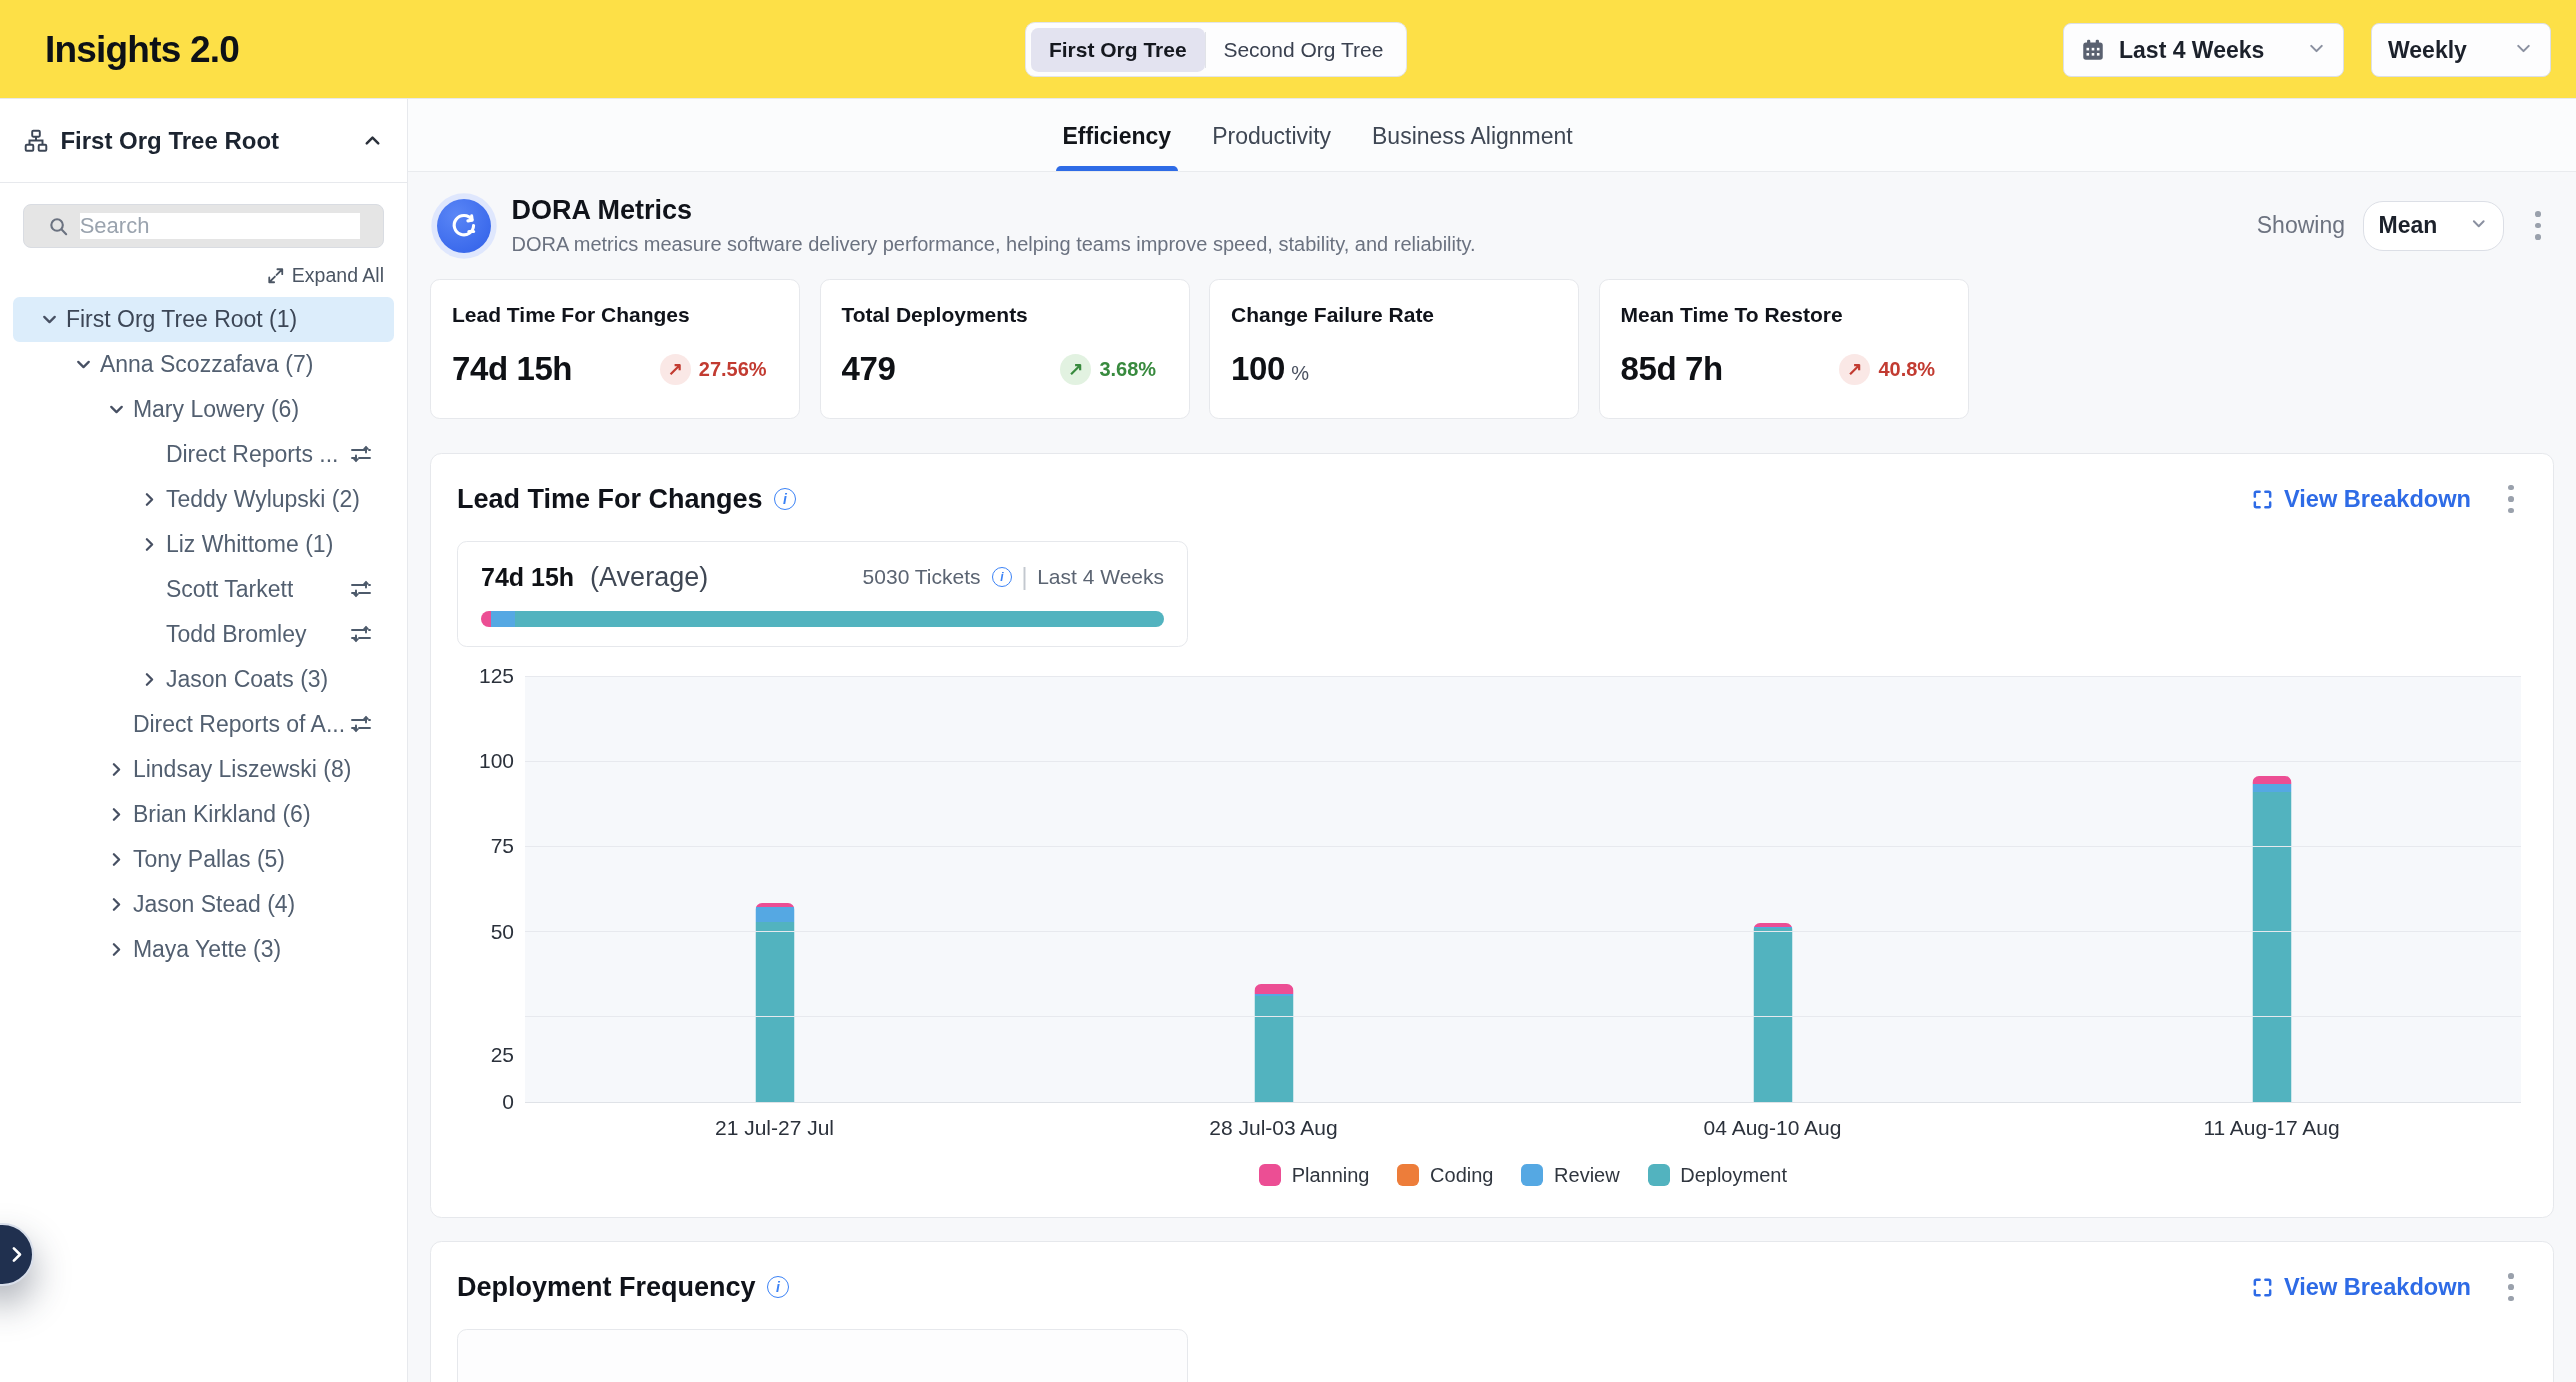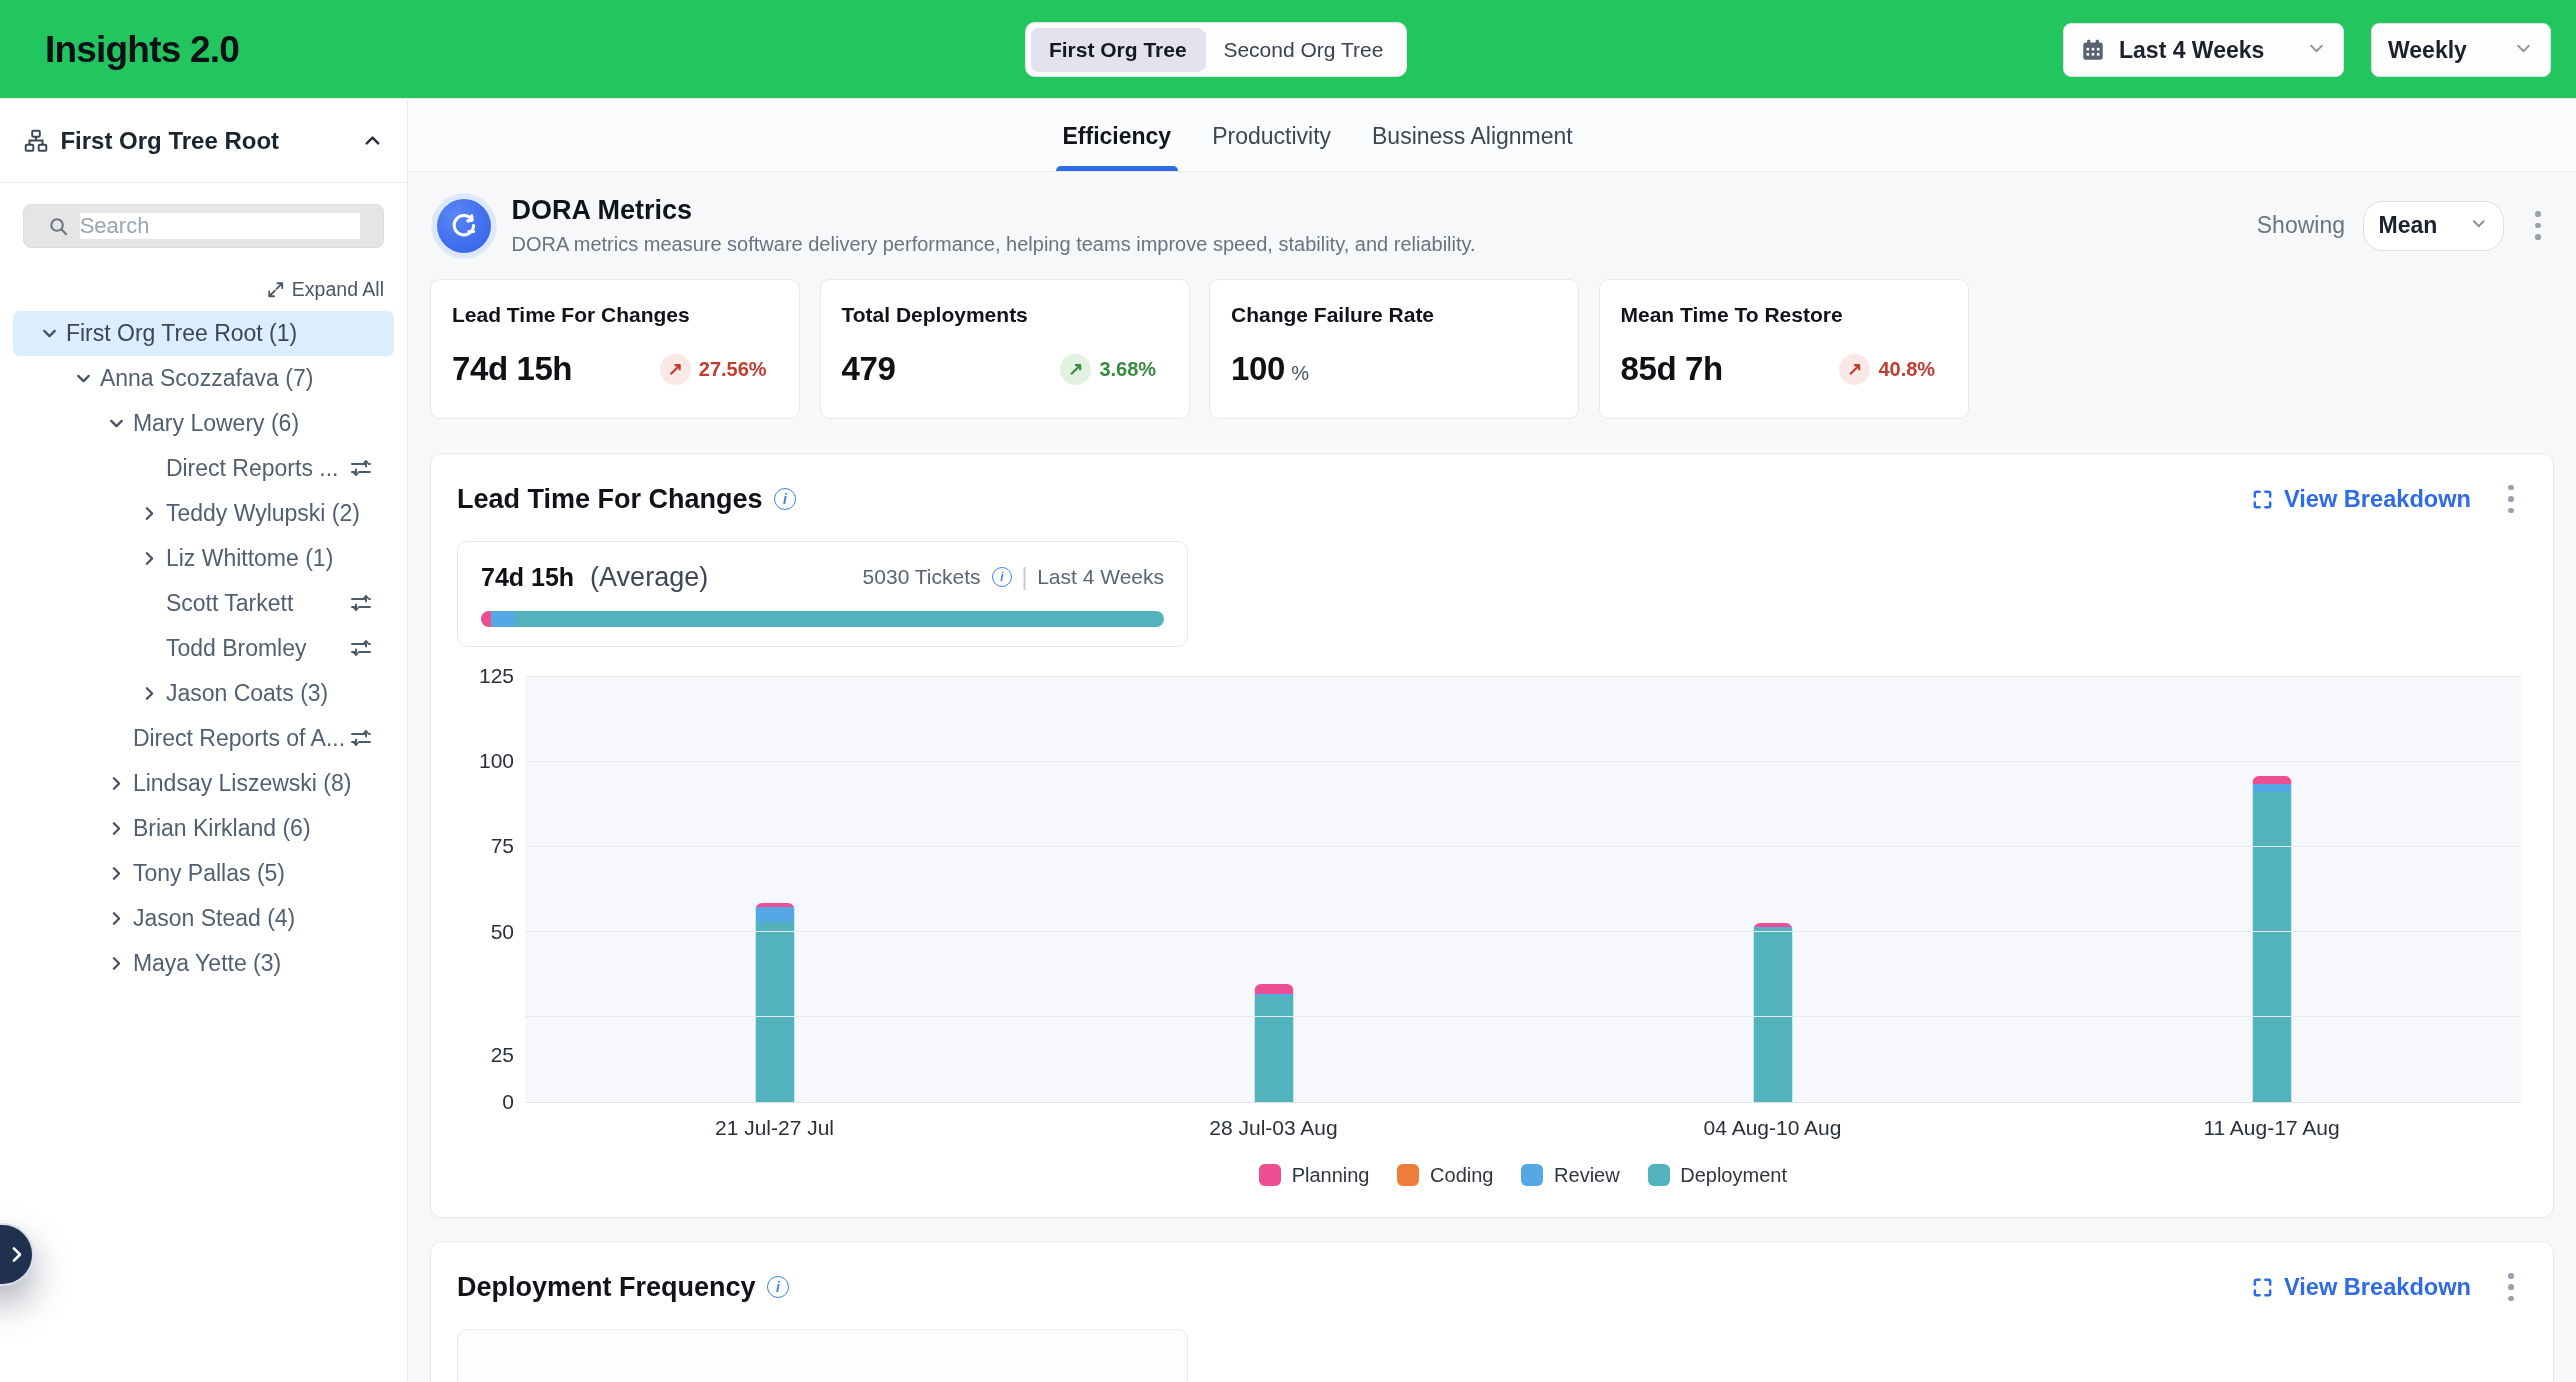--- a/index.html
+++ b/index.html
@@ -1,21 +1,21 @@
 <!DOCTYPE html>
 <html style="font-size:13px"><head>
 <meta charset="utf-8">
 <style>
   * { box-sizing: border-box; margin: 0; padding: 0; }
   html,body { width:2576px; height:1382px; overflow:hidden; background:#fff;
               font-family:"Liberation Sans", sans-serif; color:#12151c; }
   .app { position:relative; width:2576px; height:1382px; }
 
   
-  .topbar { position:relative; height:99px; background:#22c55e; border-bottom:0.8px solid #e7e9ed; }
+  .topbar { position:relative; height:99px; background:#fde047; border-bottom:0.8px solid #e7e9ed; }
   .app-title { position:absolute; left:45px; top:29px; font-size:37px; font-weight:bold; letter-spacing:-0.8px; color:#0d1117; }
   .org-toggle { position:absolute; left:1025px; top:22px; display:flex; align-items:center; height:55px;
                 background:#fdfdfe; border:0.8px solid #e3e5ea; border-radius:9.7px; padding:4.9px; }
   .org-toggle .seg { font-size:21px; color:#3a4150; padding:0 18px; height:44px; display:flex; align-items:center;
                      border-radius:7.3px; cursor:pointer; white-space:nowrap; }
   .org-toggle .seg.active { background:#e3e3f0; color:#15181f; font-weight:bold; }
   .org-toggle .vsep { width:0.8px; height:36px; background:#e1e3e8; }
   .hdr-select { position:absolute; top:23px; height:54px; background:#fdfdfe; border:0.8px solid #dcdfe6;
                 border-radius:8px; display:flex; align-items:center; padding:0 16px; gap:13px; cursor:pointer; }
   .hdr-select .val { font-size:23px; font-weight:bold; color:#1c212b; white-space:nowrap; }
@@ -31,21 +31,21 @@
   .main { flex:1; background:#f7f8fa; overflow:hidden; }
 
   
   .sb-head { height:84px; display:flex; align-items:center; padding:0 23px; gap:11.4px; border-bottom:0.8px solid #e7e9ed; }
   .sb-head .lbl { font-size:24px; font-weight:bold; color:#1c2430; flex:1; }
   .search-box { margin:21px 23px 0; height:44px; border:0.8px solid #d9dce2; border-radius:8px;
                 display:flex; align-items:center; padding:0 23px; gap:9.7px; background:#e5e5e5; }
   .search-box input { border:none; outline:none; font-size:22px; color:#333; width:100%;
                       font-family:"Liberation Sans", sans-serif; }
   .search-box input::placeholder { color:#9aa3ae; }
-  .expand-row { margin-top:30px; display:flex; justify-content:flex-end; padding-right:23px; }
+  .expand-row { margin-top:16px; display:flex; justify-content:flex-end; padding-right:23px; }
   .expand-link { display:flex; align-items:center; gap:6.5px; font-size:19.5px; color:#4b5563; cursor:pointer; }
   .tree { margin-top:9.7px; }
   .tree-row { height:45px; display:flex; align-items:center; margin:0 13px; border-radius:6.5px;
               font-size:23px; color:#525f70; cursor:pointer; }
   .tree-row.selected { background:#dcedfb; color:#3c4656; }
   .tree-row .chev-box { width:24px; height:24px; flex:none; display:flex; align-items:center; justify-content:center; }
   .tree-row .t-lbl { margin-left:4.9px; white-space:nowrap; overflow:hidden; }
   .tree-row .flt { margin-left:auto; margin-right:21px; flex:none; display:flex; }
 
   

